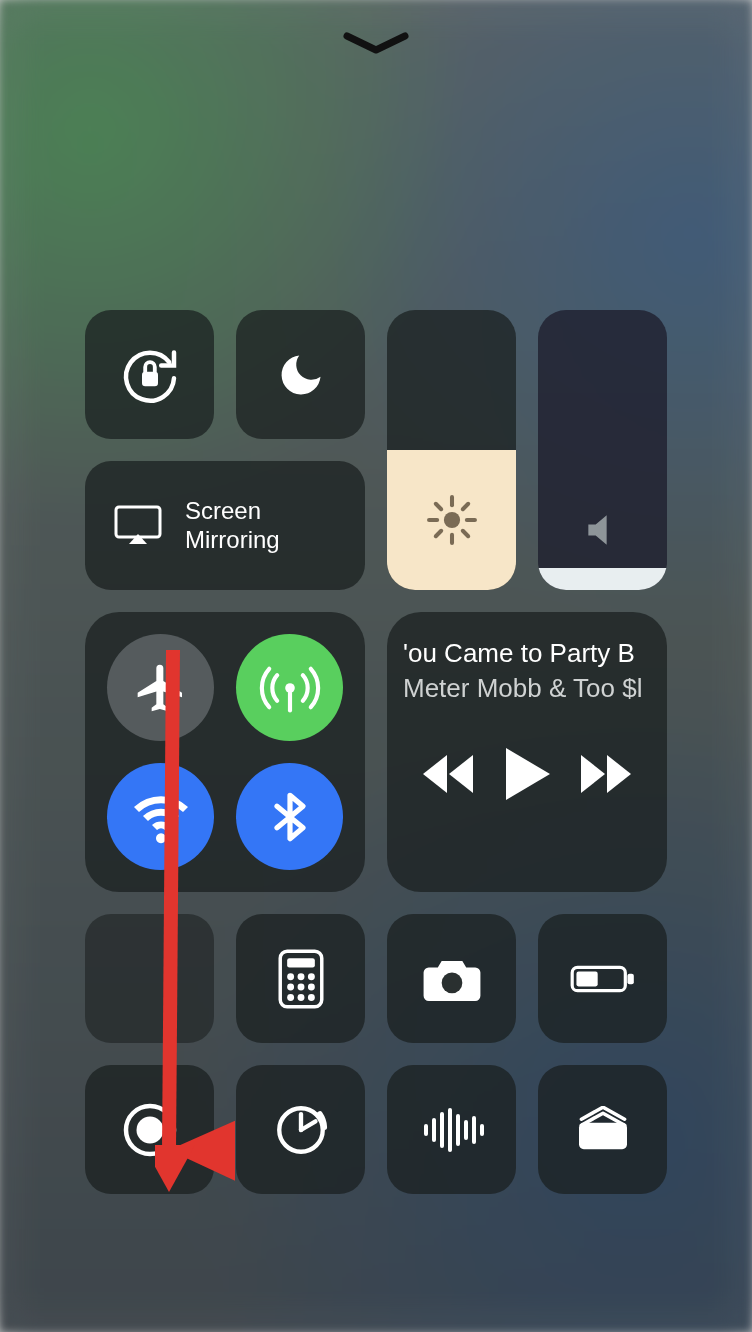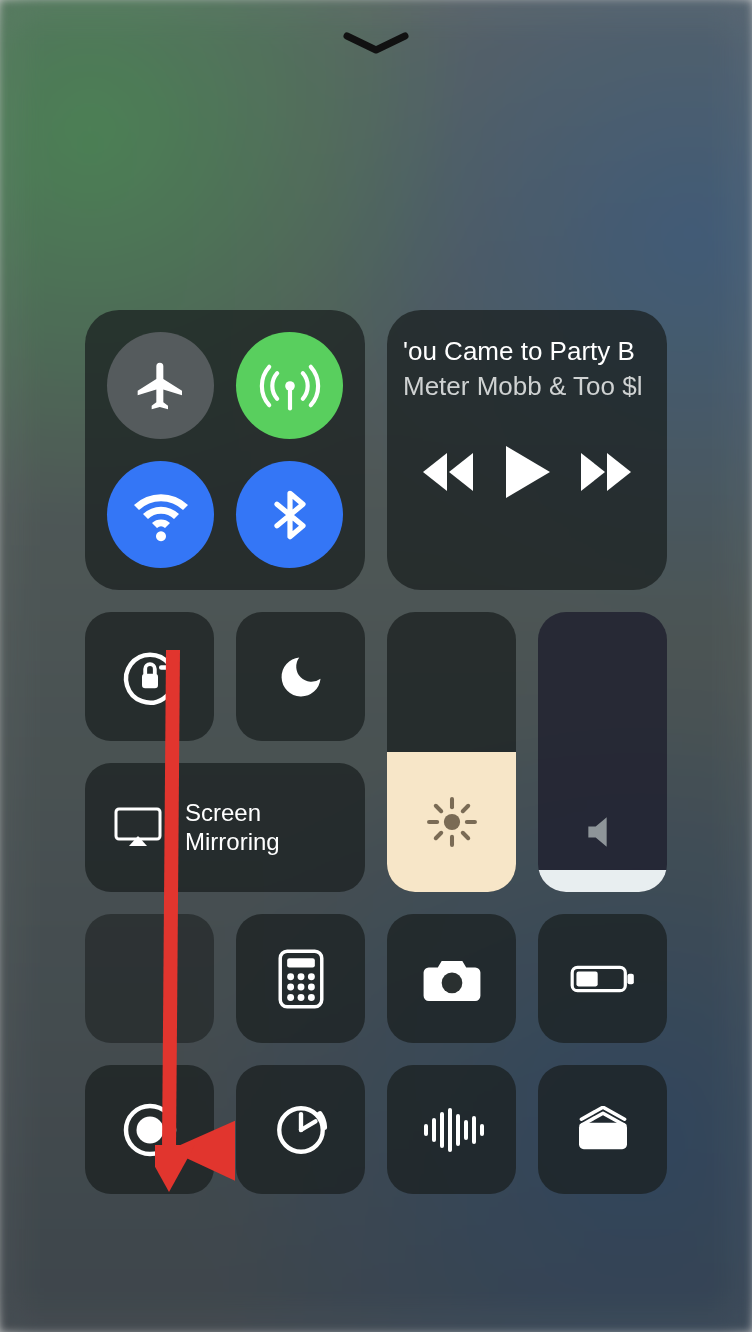--- a/index.html
+++ b/index.html
@@ -43,76 +43,20 @@
 
 <div class="chevron">
   <svg width="70" height="28" viewBox="0 0 70 28">
       <path d="M6 6 L35 20 L64 6" stroke="#111" stroke-width="7" fill="none" stroke-linecap="round" stroke-linejoin="round"></path>
     </svg>
 </div>
 
 <div class="panel">
 
   <div class="row">
-    <div class="tile big">
-      <div class="conn">
-        <div class="circle c-grey">
-          <svg width="56" height="56" viewBox="0 0 24 24" fill="#fff">
-              <path d="M21 16v-2l-8-5V3.5a1.5 1.5 0 0 0-3 0V9l-8 5v2l8-2.5V19l-2 1.5V22l3.5-1L15 22v-1.5L13 19v-5.5l8 2.5z"></path>
-            </svg>
-        </div>
-        <div class="circle c-green">
-          <svg width="64" height="64" viewBox="0 0 40 40" fill="none" stroke="#fff" stroke-width="2.6" stroke-linecap="round">
-            <path d="M7 8 a18 18 0 0 0 0 24"></path>
-              <path d="M33 8 a18 18 0 0 1 0 24"></path>
-            <path d="M12 12 a12 12 0 0 0 0 16"></path>
-              <path d="M28 12 a12 12 0 0 1 0 16"></path>
-            <circle cx="20" cy="20" r="3" fill="#fff" stroke="none"></circle>
-            <line x1="20" y1="23" x2="20" y2="34"></line>
-          </svg>
-        </div>
-        <div class="circle c-blue">
-          <svg width="60" height="60" viewBox="0 0 24 24" fill="#fff">
-              <path d="M12 18.5a2 2 0 1 0 .001 0zM4.8 11.6a10.5 10.5 0 0 1 14.4 0l-2 2a7.6 7.6 0 0 0-10.4 0zM1.2 8a15.6 15.6 0 0 1 21.6 0l-2 2a12.7 12.7 0 0 0-17.6 0zM8.4 15.2a5.4 5.4 0 0 1 7.2 0l-2 2a2.5 2.5 0 0 0-3.2 0z"></path>
-            </svg>
-        </div>
-        <div class="circle c-blue">
-          <svg width="52" height="52" viewBox="0 0 24 24" fill="none" stroke="#fff" stroke-width="2.4" stroke-linejoin="round" stroke-linecap="round">
-              <path d="M6 7l12 10-6 5V2l6 5L6 17"></path>
-            </svg>
-        </div>
-      </div>
-    </div>
-
-    <div class="tile big media">
-      <div class="title">'ou Came to Party B</div>
-      <div class="artist">Meter Mobb &amp; Too $l</div>
-      <div class="controls">
-        <div>
-          <svg width="54" height="46" viewBox="0 0 54 46" fill="#fff">
-              <path d="M26 4v38L2 23z"></path>
-              <path d="M52 4v38L28 23z"></path>
-            </svg>
-        </div>
-        <div>
-          <svg width="50" height="56" viewBox="0 0 50 56" fill="#fff">
-              <path d="M4 2v52l44-26z"></path>
-            </svg>
-        </div>
-        <div>
-          <svg width="54" height="46" viewBox="0 0 54 46" fill="#fff">
-              <path d="M2 4v38l24-19z"></path>
-              <path d="M28 4v38l24-19z"></path>
-            </svg>
-        </div>
-      </div>
-    </div>
-  </div>
-
-  <div class="row">
     <div class="col" style="width:280px;">
       <div style="display:flex;gap:22px;">
         <div class="small">
           <svg width="64" height="64" viewBox="0 0 40 40" fill="none" stroke="#fff" stroke-width="2.8" stroke-linecap="round">
             <path d="M32 12a15 15 0 1 0 3 10"></path>
               <path d="M35 6v8h-8"></path>
             <rect x="15" y="18" width="10" height="9" rx="2" fill="#fff" stroke="none"></rect>
             <path d="M17 18v-3a3 3 0 0 1 6 0v3" stroke-width="2.4"></path>
           </svg>
         </div>
@@ -152,20 +96,76 @@
       <div class="fill vol" id="vol-fill" style="justify-content: center; align-items: flex-start; padding-top: 0px; height: 8%;"></div>
       <div style="position:absolute;bottom:38px;left:0;right:0;display:flex;justify-content:center;">
         <svg width="44" height="44" viewBox="0 0 24 24" fill="#8e9599">
             <path d="M4 9v6h4l6 5V4L8 9H4z"></path>
           </svg>
       </div>
     </div>
   </div>
 
   <div class="row">
+    <div class="tile big">
+      <div class="conn">
+        <div class="circle c-grey">
+          <svg width="56" height="56" viewBox="0 0 24 24" fill="#fff">
+              <path d="M21 16v-2l-8-5V3.5a1.5 1.5 0 0 0-3 0V9l-8 5v2l8-2.5V19l-2 1.5V22l3.5-1L15 22v-1.5L13 19v-5.5l8 2.5z"></path>
+            </svg>
+        </div>
+        <div class="circle c-green">
+          <svg width="64" height="64" viewBox="0 0 40 40" fill="none" stroke="#fff" stroke-width="2.6" stroke-linecap="round">
+            <path d="M7 8 a18 18 0 0 0 0 24"></path>
+              <path d="M33 8 a18 18 0 0 1 0 24"></path>
+            <path d="M12 12 a12 12 0 0 0 0 16"></path>
+              <path d="M28 12 a12 12 0 0 1 0 16"></path>
+            <circle cx="20" cy="20" r="3" fill="#fff" stroke="none"></circle>
+            <line x1="20" y1="23" x2="20" y2="34"></line>
+          </svg>
+        </div>
+        <div class="circle c-blue">
+          <svg width="60" height="60" viewBox="0 0 24 24" fill="#fff">
+              <path d="M12 18.5a2 2 0 1 0 .001 0zM4.8 11.6a10.5 10.5 0 0 1 14.4 0l-2 2a7.6 7.6 0 0 0-10.4 0zM1.2 8a15.6 15.6 0 0 1 21.6 0l-2 2a12.7 12.7 0 0 0-17.6 0zM8.4 15.2a5.4 5.4 0 0 1 7.2 0l-2 2a2.5 2.5 0 0 0-3.2 0z"></path>
+            </svg>
+        </div>
+        <div class="circle c-blue">
+          <svg width="52" height="52" viewBox="0 0 24 24" fill="none" stroke="#fff" stroke-width="2.4" stroke-linejoin="round" stroke-linecap="round">
+              <path d="M6 7l12 10-6 5V2l6 5L6 17"></path>
+            </svg>
+        </div>
+      </div>
+    </div>
+
+    <div class="tile big media">
+      <div class="title">'ou Came to Party B</div>
+      <div class="artist">Meter Mobb &amp; Too $l</div>
+      <div class="controls">
+        <div>
+          <svg width="54" height="46" viewBox="0 0 54 46" fill="#fff">
+              <path d="M26 4v38L2 23z"></path>
+              <path d="M52 4v38L28 23z"></path>
+            </svg>
+        </div>
+        <div>
+          <svg width="50" height="56" viewBox="0 0 50 56" fill="#fff">
+              <path d="M4 2v52l44-26z"></path>
+            </svg>
+        </div>
+        <div>
+          <svg width="54" height="46" viewBox="0 0 54 46" fill="#fff">
+              <path d="M2 4v38l24-19z"></path>
+              <path d="M28 4v38l24-19z"></path>
+            </svg>
+        </div>
+      </div>
+    </div>
+  </div>
+
+  <div class="row">
     <div class="small" style="background:rgba(25,30,30,.55);"></div>
     <div class="small">
       <svg width="48" height="60" viewBox="0 0 40 52" fill="#fff">
         <rect x="2" y="2" width="36" height="48" rx="6" fill="none" stroke="#fff" stroke-width="3"></rect>
         <rect x="8" y="8" width="24" height="8" rx="2"></rect>
         <circle cx="11" cy="24" r="3"></circle>
           <circle cx="20" cy="24" r="3"></circle>
           <circle cx="29" cy="24" r="3"></circle>
         <circle cx="11" cy="33" r="3"></circle>
           <circle cx="20" cy="33" r="3"></circle>

